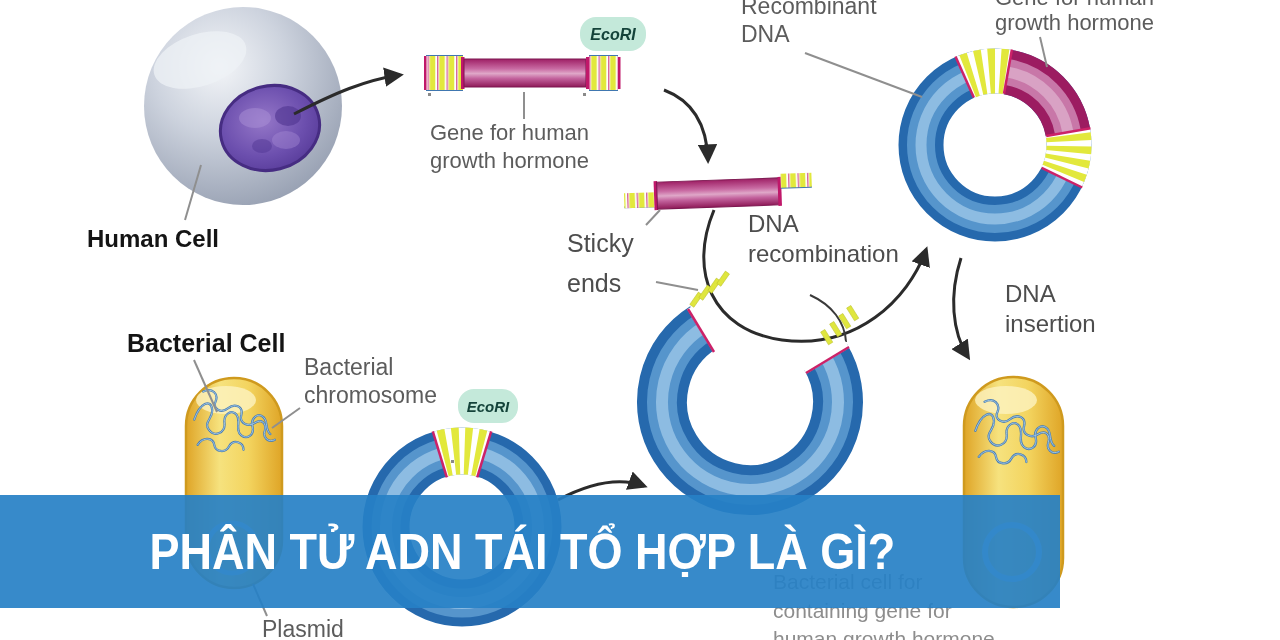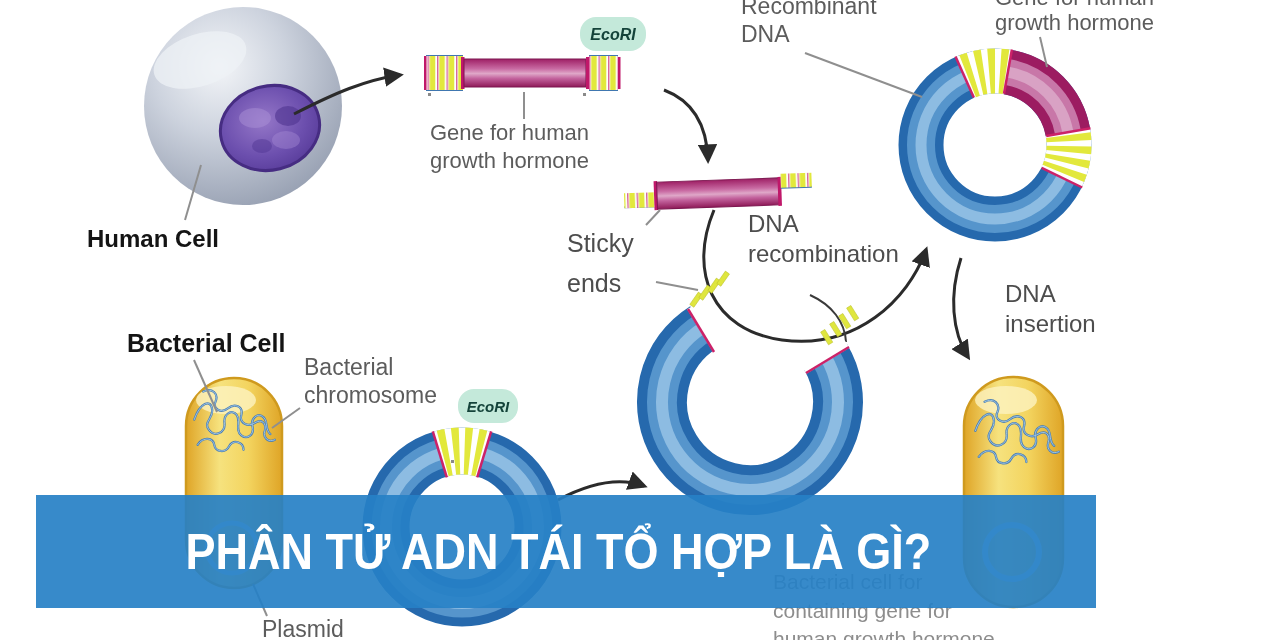--- a/index.html
+++ b/index.html
@@ -9,21 +9,21 @@
   .lbl{fill:#5c5c5c;font-size:22px;}
   .lbl-dk{fill:#4d4d4d;font-size:24px;}
   .lbl-bold{fill:#141414;font-size:24px;font-weight:bold;}
   .lbl-ghost{fill:#8d8d8d;font-size:21px;}
   .ecori{fill:#14433a;font-size:16px;font-style:italic;font-weight:bold;text-anchor:middle;}
   .ptr{stroke:#8f8f8f;stroke-width:2;fill:none;}
   .arrow{stroke:#2b2b2b;stroke-width:3;fill:none;}
   .thin-strand{stroke:#3a3a3a;stroke-width:2;fill:none;}
   .banner{position:absolute;left:0;top:495px;width:1060px;height:113px;
           background:rgba(38,128,197,0.92);display:flex;align-items:center;
-          justify-content:center;padding-right:16px;box-sizing:border-box;z-index:5;margin-left:36px;}
+          justify-content:center;padding-right:16px;box-sizing:border-box;z-index:5;}
   .banner-text{color:#ffffff;font-weight:bold;font-size:50px;white-space:nowrap;
                transform:scaleX(0.9);letter-spacing:0px;}
 </style>
 </head>
 <body>
 
 <div class="stage">
 
 <svg width="1280" height="640" viewBox="0 0 1280 640">
   <defs>

